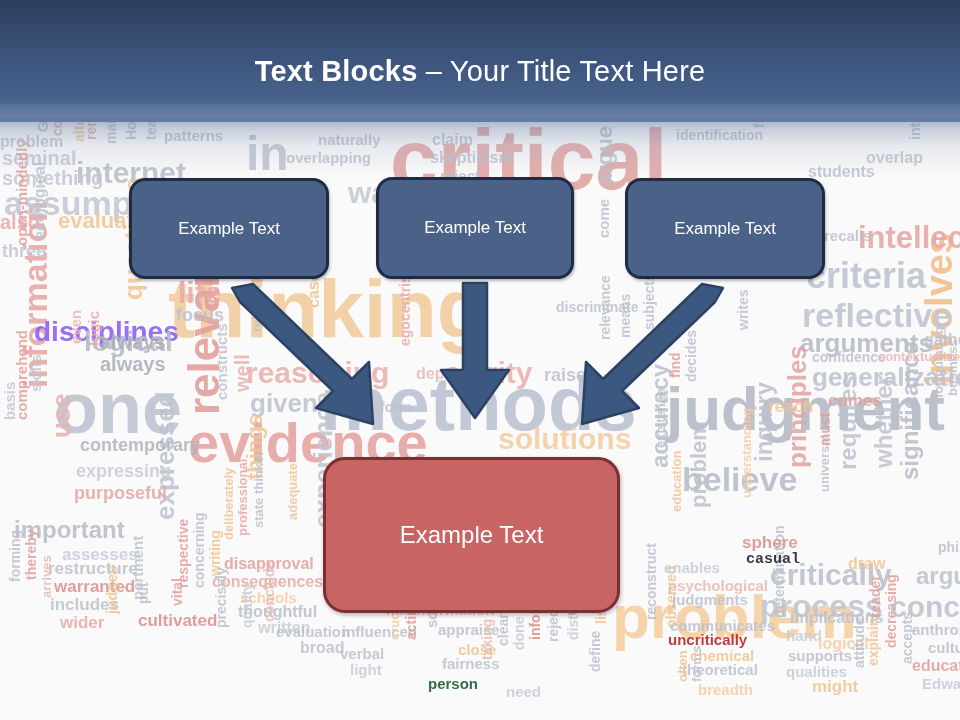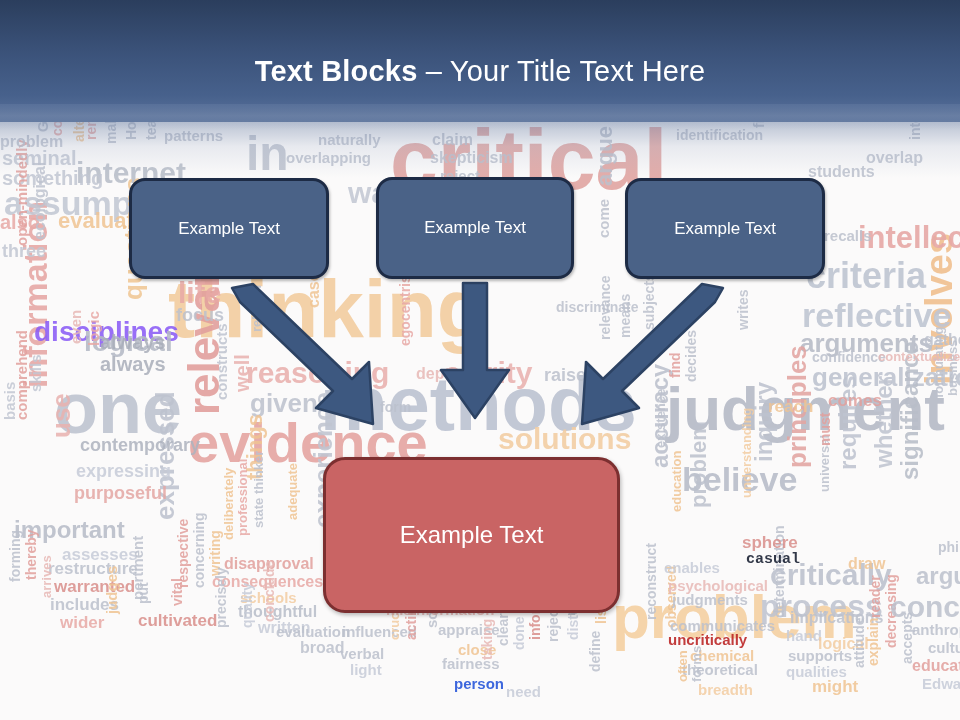--- a/index.html
+++ b/index.html
@@ -208,21 +208,21 @@
       <span style="left: 300px; top: 640px; font-size: 16px; color: rgb(188, 193, 205); opacity: 0.85;">broad</span>
       <span style="left: 342px; top: 624px; font-size: 15px; color: rgb(188, 193, 205); opacity: 0.85;">influenced</span>
       <span style="left: 340px; top: 646px; font-size: 15px; color: rgb(188, 193, 205); opacity: 0.85;">verbal</span>
       <span style="left: 350px; top: 662px; font-size: 15px; color: rgb(199, 204, 216); opacity: 0.85;">light</span>
       <span style="left: 388px; top: 640px; font-size: 13px; color: rgb(243, 205, 162); opacity: 0.85; transform: rotate(-90deg);">crucial</span>
       <span style="left: 404px; top: 640px; font-size: 14px; color: rgb(226, 160, 157); opacity: 0.85; transform: rotate(-90deg);">acting</span>
       <span style="left: 424px; top: 628px; font-size: 15px; color: rgb(188, 193, 205); opacity: 0.85; transform: rotate(-90deg);">sculptor</span>
       <span style="left: 438px; top: 622px; font-size: 15px; color: rgb(188, 193, 205); opacity: 0.85;">appraise</span>
       <span style="left: 458px; top: 642px; font-size: 15px; color: rgb(240, 196, 147); opacity: 0.85;">close</span>
       <span style="left: 442px; top: 656px; font-size: 15px; color: rgb(188, 193, 205); opacity: 0.85;">fairness</span>
-      <span style="left: 428px; top: 676px; font-size: 15px; color: #1d4ed8; opacity: 0.85; margin-left: 26px;">person</span>
+      <span style="left: 428px; top: 676px; font-size: 15px; color: #14532d; opacity: 0.85;">person</span>
       <span style="left: 480px; top: 660px; font-size: 14px; color: rgb(232, 185, 182); opacity: 0.85; transform: rotate(-90deg);">taking</span>
       <span style="left: 496px; top: 646px; font-size: 14px; color: rgb(188, 193, 205); opacity: 0.85; transform: rotate(-90deg);">clearly</span>
       <span style="left: 512px; top: 650px; font-size: 14px; color: rgb(199, 204, 216); opacity: 0.85; transform: rotate(-90deg);">done</span>
       <span style="left: 528px; top: 640px; font-size: 14px; color: rgb(217, 143, 139); opacity: 0.85; transform: rotate(-90deg);">informal</span>
       <span style="left: 546px; top: 642px; font-size: 14px; color: rgb(188, 193, 205); opacity: 0.85; transform: rotate(-90deg);">rejects</span>
       <span style="left: 506px; top: 684px; font-size: 15px; color: rgb(199, 204, 216); opacity: 0.85;">need</span>
       <span style="left: 566px; top: 640px; font-size: 14px; color: rgb(199, 204, 216); opacity: 0.85; transform: rotate(-90deg);">distortion</span>
       <span style="left: 594px; top: 624px; font-size: 14px; color: rgb(240, 196, 147); opacity: 0.85; transform: rotate(-90deg);">listening</span>
       <span style="left: 588px; top: 672px; font-size: 14px; color: rgb(188, 193, 205); opacity: 0.85; transform: rotate(-90deg);">define</span>
       <span style="left: 644px; top: 620px; font-size: 14px; color: rgb(188, 193, 205); opacity: 0.85; transform: rotate(-90deg);">reconstruct</span>

